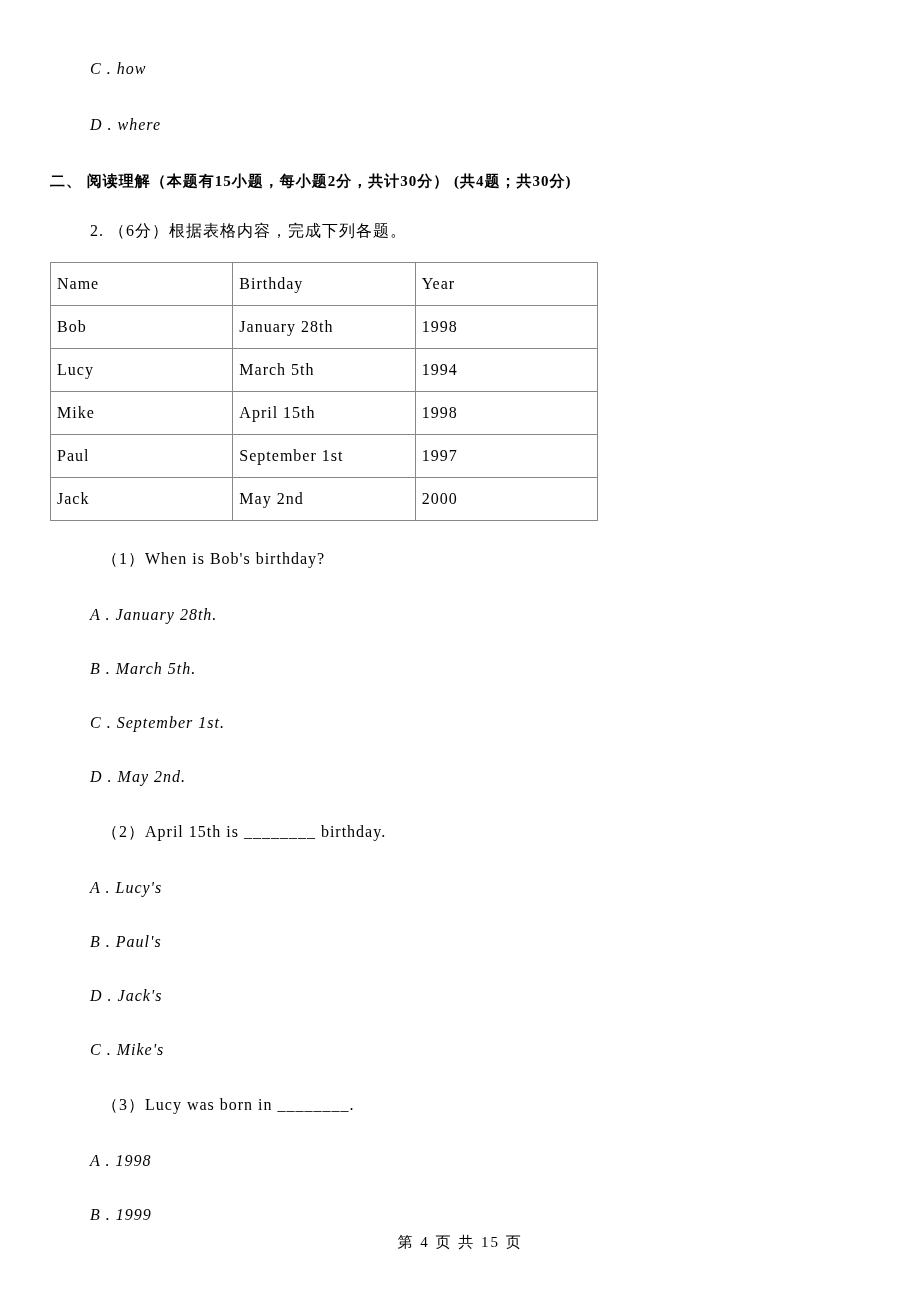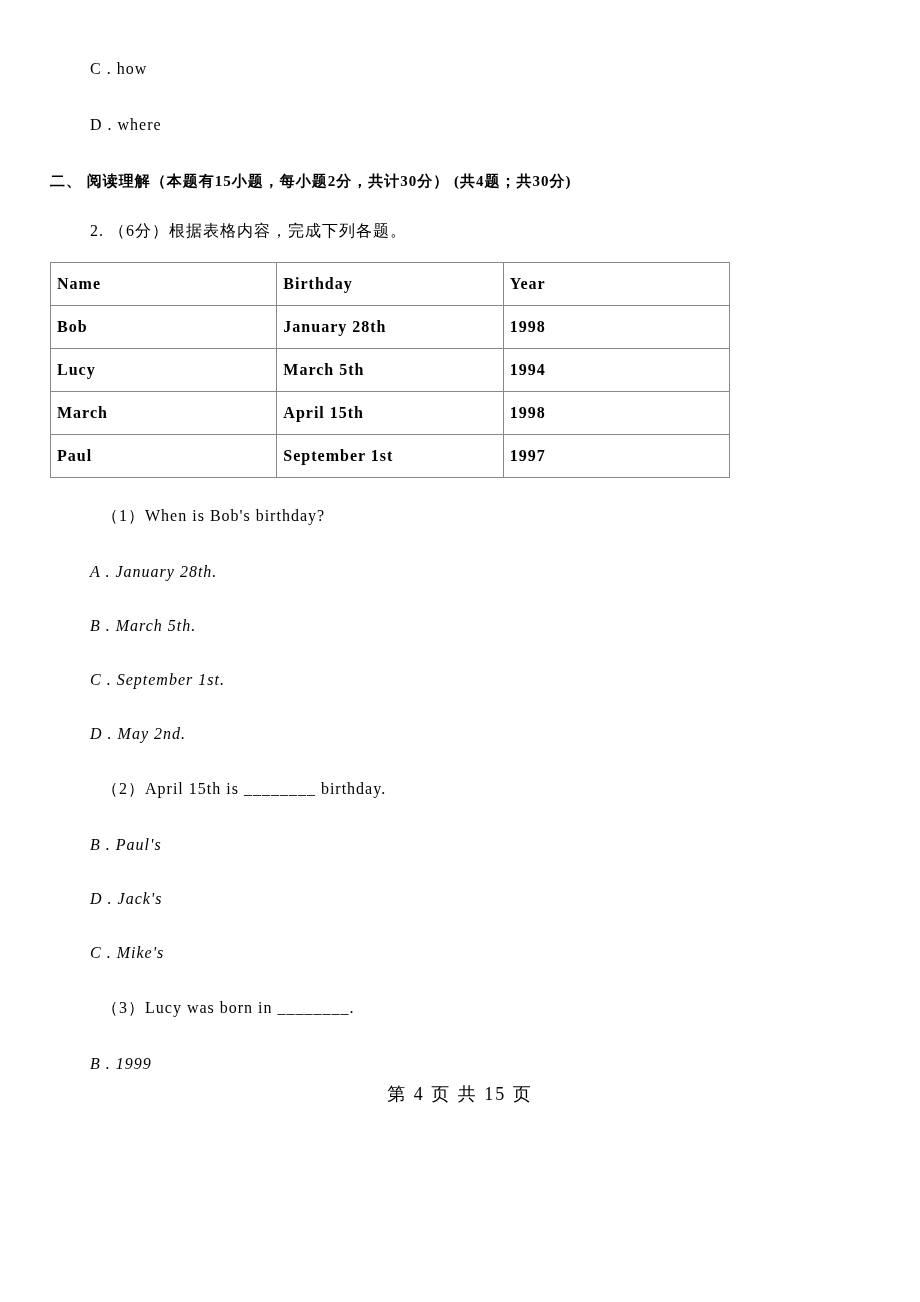--- a/index.html
+++ b/index.html
@@ -11,56 +11,56 @@
     color: #000;
     background: #fff;
     width: 920px;
   }
   .page {
     padding: 60px 50px 40px 50px;
   }
   .opt {
     margin: 0 0 38px 40px;
     letter-spacing: 1px;
+    font-style: italic;
   }
   .section-heading {
     font-weight: bold;
     margin: 0 0 30px 0;
     font-size: 15px;
     letter-spacing: 1px;
   }
   .q-intro {
     margin: 0 0 20px 40px;
     letter-spacing: 1px;
   }
   table.data {
     border-collapse: collapse;
-    width: 680px;
+    width: 548px;
     margin: 0 0 28px 0;
-    font-weight: bold;
   }
   table.data td {
     border: 1px solid #888;
     padding: 12px 6px;
     font-size: 16px;
     width: 33.3%;
     letter-spacing: 1px;
   }
   .subq {
     margin: 0 0 36px 52px;
     letter-spacing: 1px;
   }
   .ans {
     margin: 0 0 36px 40px;
     letter-spacing: 1px;
     font-style: italic;
   }
   .footer {
     text-align: center;
-    font-size: 18px;
+    font-size: 15px;
     letter-spacing: 2px;
     margin-top: 4px;
   }
 </style>
 </head>
 <body>
 
 <div class="page">
 
   <div class="opt">C . how</div>
@@ -81,41 +81,48 @@
       <td>Bob</td>
       <td>January 28th</td>
       <td>1998</td>
     </tr>
     <tr>
       <td>Lucy</td>
       <td>March 5th</td>
       <td>1994</td>
     </tr>
     <tr>
-      <td>March</td>
+      <td>Mike</td>
       <td>April 15th</td>
       <td>1998</td>
     </tr>
     <tr>
       <td>Paul</td>
       <td>September 1st</td>
       <td>1997</td>
+    </tr>
+    <tr>
+      <td>Jack</td>
+      <td>May 2nd</td>
+      <td>2000</td>
     </tr>
   </tbody>
     </table>
 
   <div class="subq">（1）When is Bob's birthday?</div>
   <div class="ans">A . January 28th.</div>
   <div class="ans">B . March 5th.</div>
   <div class="ans">C . September 1st.</div>
   <div class="ans">D . May 2nd.</div>
 
   <div class="subq">（2）April 15th is ________ birthday.</div>
+  <div class="ans">A . Lucy's</div>
   <div class="ans">B . Paul's</div>
   <div class="ans">D . Jack's</div>
   <div class="ans">C . Mike's</div>
 
   <div class="subq">（3）Lucy was born in ________.</div>
+  <div class="ans">A . 1998</div>
   <div class="ans" style="margin-bottom:9px;">B . 1999</div>
 
   <div class="footer">第 4 页 共 15 页</div>
 
 </div>
 
 </body></html>

